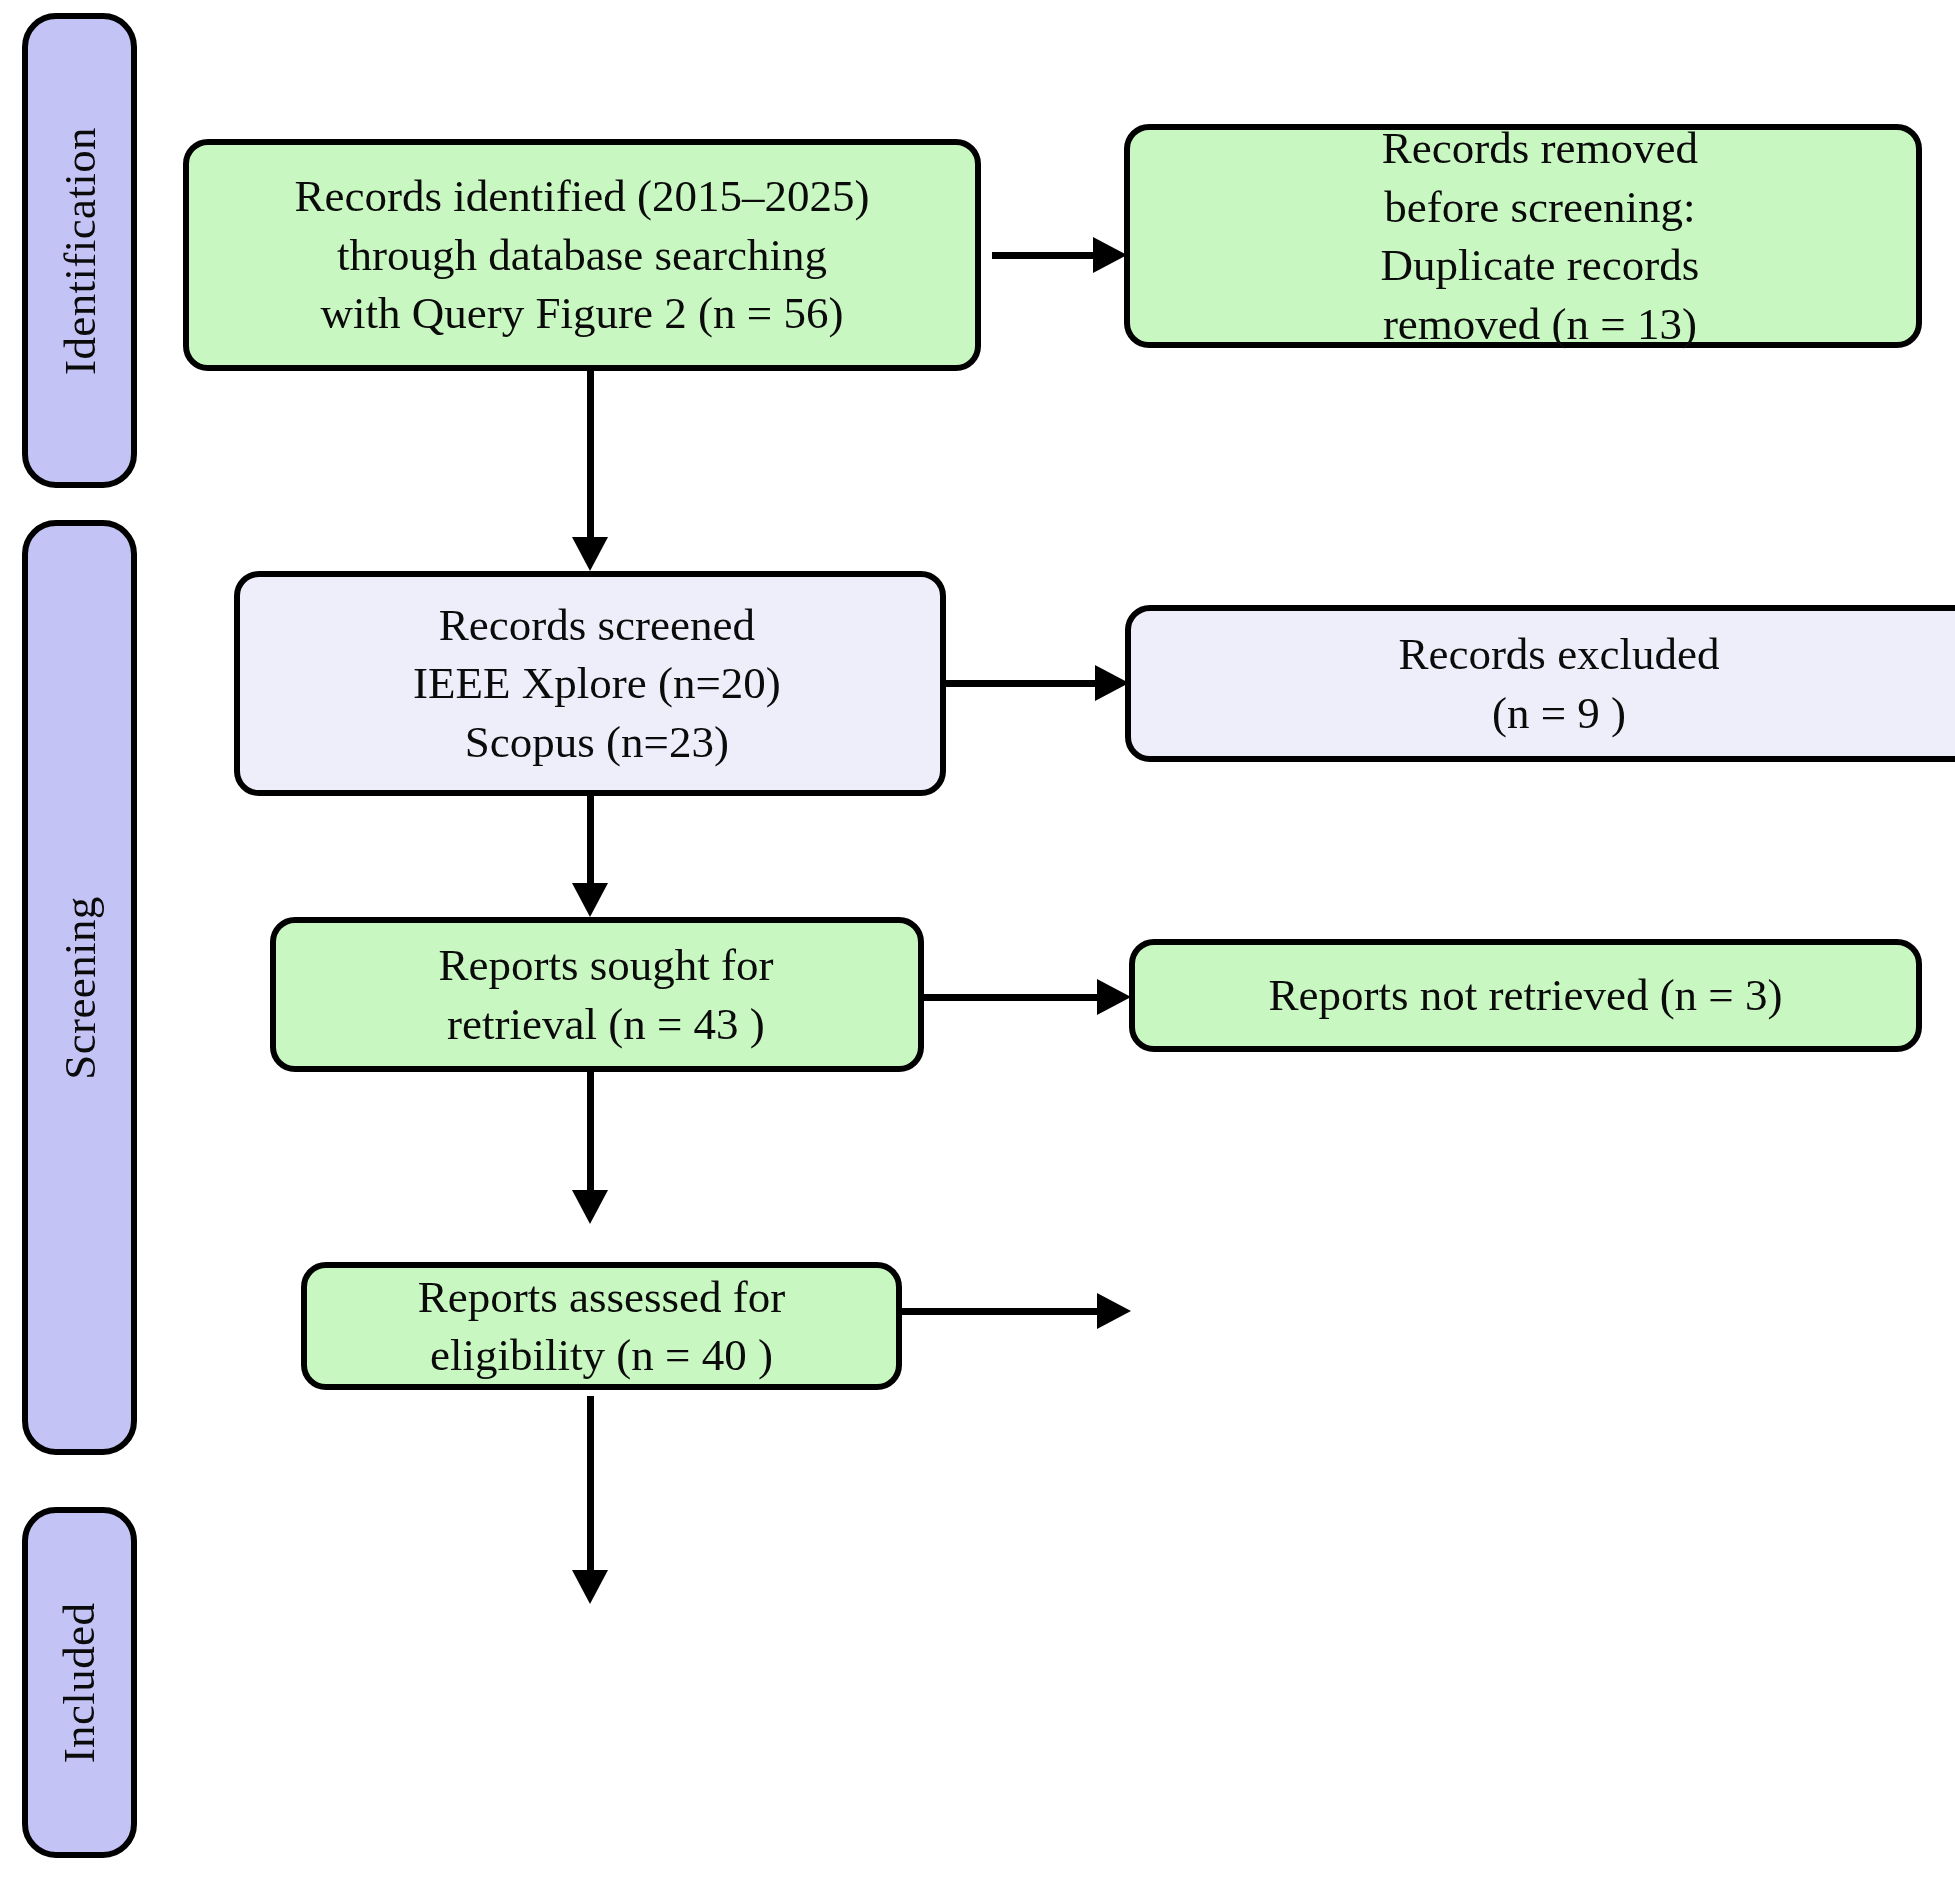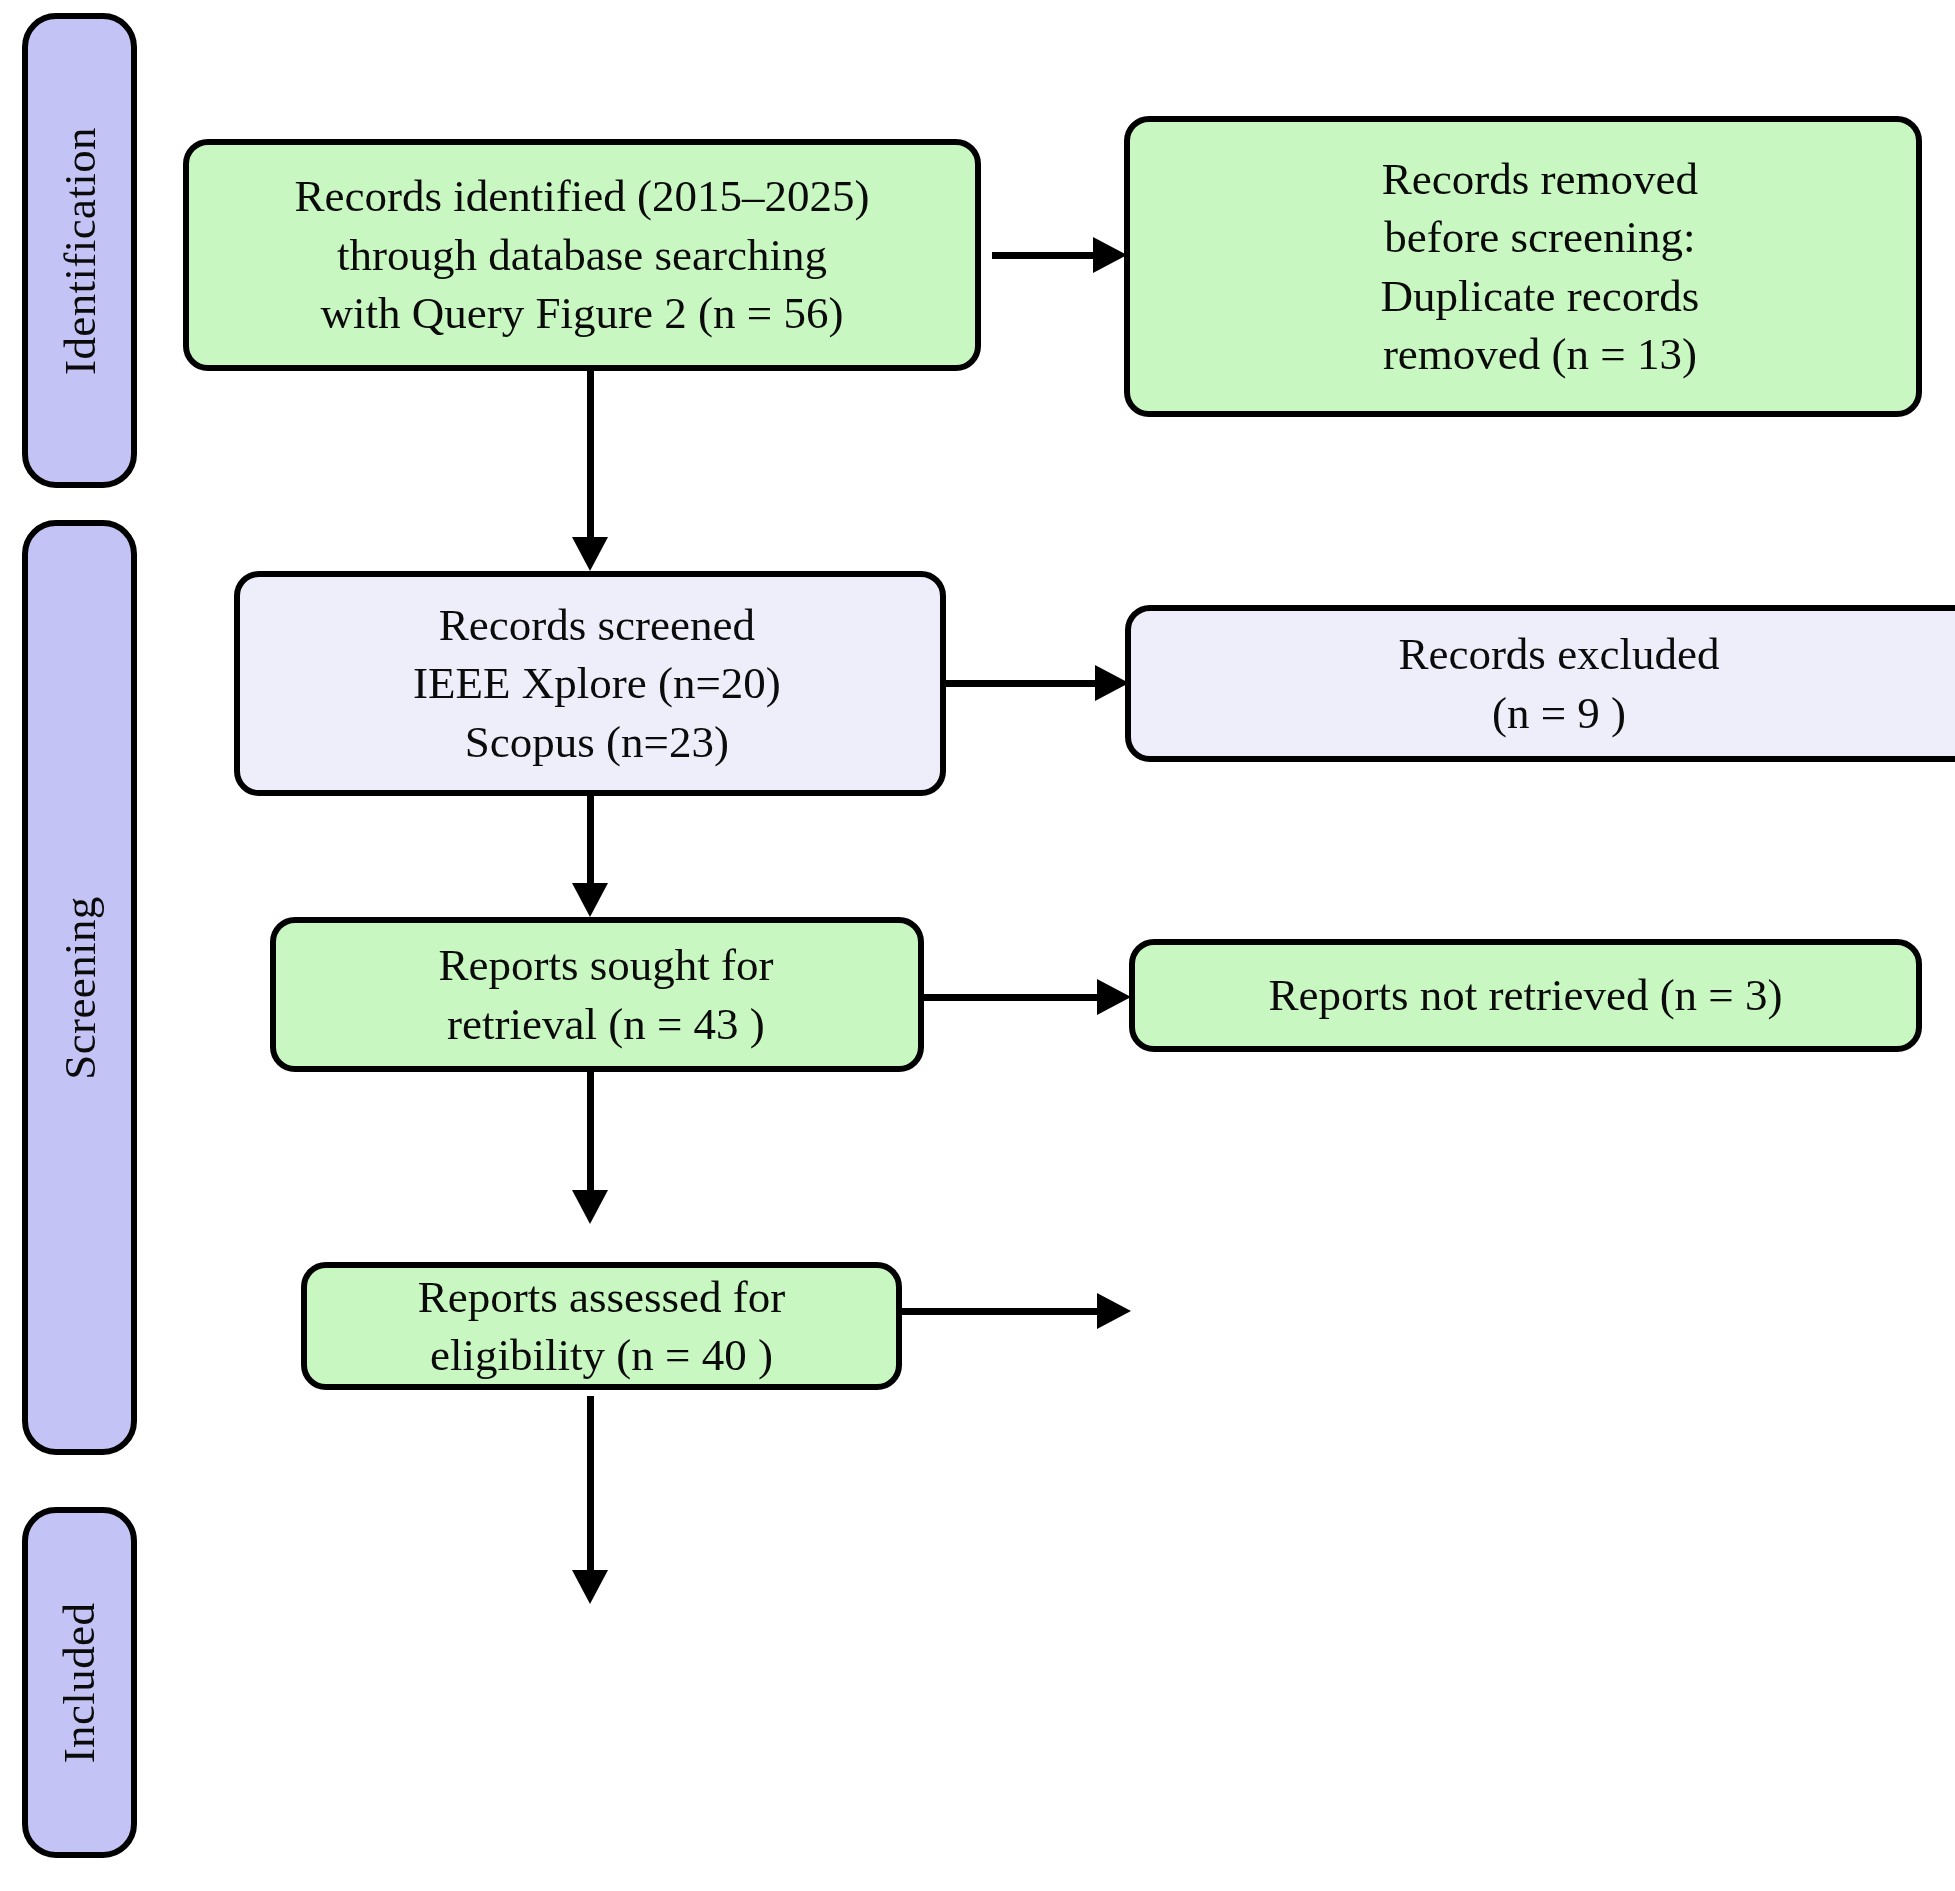--- a/index.html
+++ b/index.html
@@ -99,21 +99,21 @@
 
   <div class="edge-v" style="left:587px; top:1396px; height:179px;"></div>
   <div class="arrow-down" style="left:572px; top:1570px;"></div>
 
   <div class="node green" style="left:183px; top:139px; width:798px; height:232px;">
     <span class="ln">Records identified (2015–2025)</span>
     <span class="ln">through database searching</span>
     <span class="ln">with Query Figure 2 (n = 56)</span>
   </div>
 
-  <div class="node green" style="left:1124px; top:116px; width:798px; height:301px;padding-left:44px;">
+  <div class="node green" style="left:1124px; top:124px; width:798px; height:224px;padding-left:44px;">
     <span class="ln">Records removed</span>
     <span class="ln">before screening:</span>
     <span class="ln">Duplicate records</span>
     <span class="ln">removed (n = 13)</span>
   </div>
 
   <div class="node lav" style="left:234px; top:571px; width:712px; height:225px;padding-left:24px;">
     <span class="ln">Records screened</span>
     <span class="ln">IEEE Xplore (n=20)</span>
     <span class="ln">Scopus (n=23)</span>

